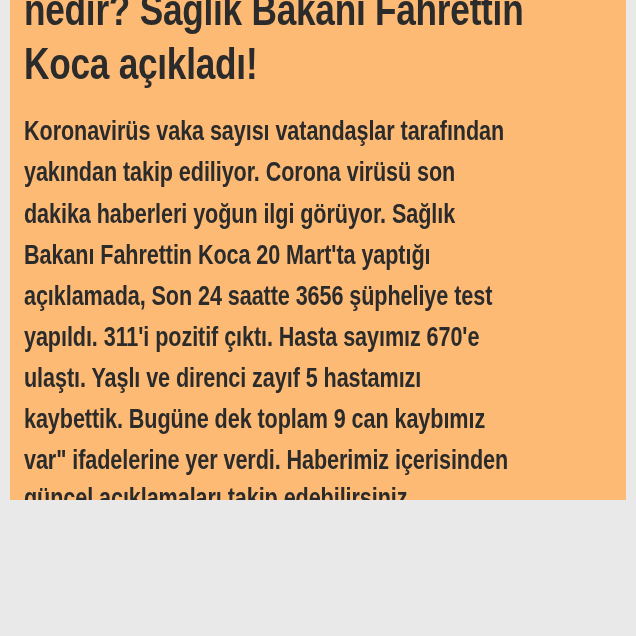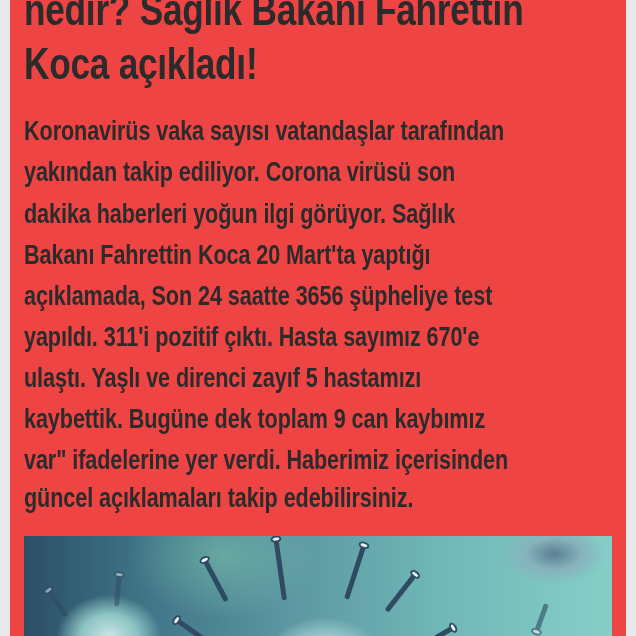--- a/index.html
+++ b/index.html
@@ -2,22 +2,22 @@
 <html><head>
 <meta charset="utf-8">
 <style>
   html, body { margin: 0; padding: 0; }
   body {
     width: 636px; height: 636px; overflow: hidden;
     background: #e9e9e9;
     font-family: "Liberation Sans", sans-serif;
   }
   .card {
-    position: absolute; left: 10px; top: 0; width: 616px; height: 636px;
-    background: #ef4444; overflow: hidden;
+    position: absolute; left: 10px; top: 0; width: 616px; height: 500px;
+    background: #fdba74; overflow: hidden;
   }
   .line {
     position: absolute; left: 14px;
     white-space: nowrap;
     color: #2b2b2b; font-weight: bold;
     transform-origin: 0 0;
   }
   .title-line {
     font-size: 44px; line-height: 48px;
     transform: scaleX(0.80);

